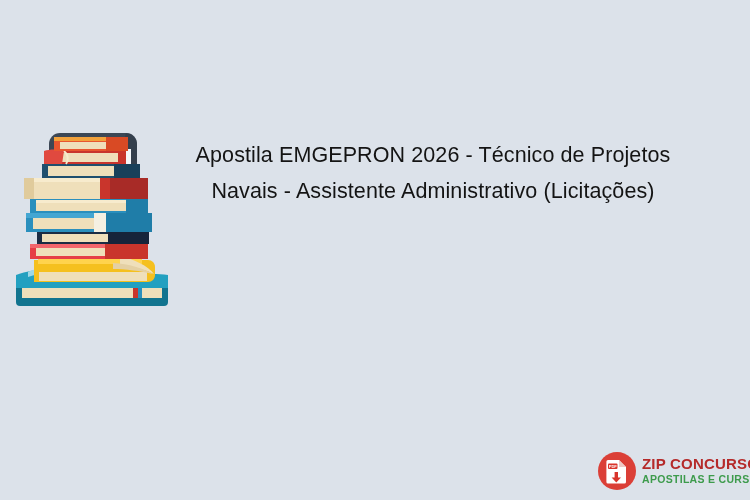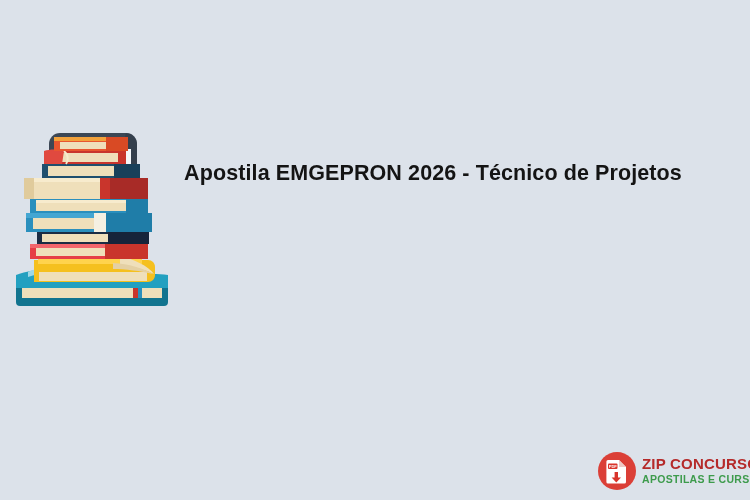--- a/index.html
+++ b/index.html
@@ -46,21 +46,21 @@
     display: flex;
     flex-direction: column;
     align-items: center;
     justify-content: center;
   }
   .title-line {
     display: block;
     width: 100%;
     text-align: center;
     font-size: 21.5px;
-    font-weight: bold;
+    font-weight: normal;
     line-height: 36px;
     color: #141414;
     letter-spacing: 0.1px;
     white-space: nowrap;
   }
 
   
   .brand {
     position: absolute;
     left: 597px;
@@ -186,20 +186,21 @@
         <path d="M46 20h74v11H46z" fill="#e8562f"></path>
         <rect x="52" y="22" width="62" height="7" fill="#efdfba"></rect>
         <path d="M46 17h74v4H46z" fill="#f2a13b"></path>
         <path d="M98 17h22v14H98z" fill="#d94a24"></path>
       </g>
     </svg>
   </div>
 
   <div class="title-block">
     <span class="title-line">Apostila EMGEPRON 2026 - Técnico de Projetos</span>
+    <span class="title-line">Navais - Assistente Administrativo (Licitações)</span>
   </div>
 
   <div class="brand">
     <span class="brand-mark">
       <svg width="40" height="40" viewBox="0 0 40 40" xmlns="http://www.w3.org/2000/svg" aria-hidden="true">
         <circle cx="20" cy="20" r="19" fill="#d9342b"></circle>
         <circle cx="20" cy="20" r="19" fill="#ffffff" opacity="0.06"></circle>
         <path d="M11 9h11l7 7v15a1.6 1.6 0 0 1-1.6 1.6H11A1.6 1.6 0 0 1 9.4 31V10.6A1.6 1.6 0 0 1 11 9z" fill="#ffffff"></path>
         <path d="M22 9l7 7h-7z" fill="#efc9c6"></path>
         <rect x="11" y="12.5" width="9.5" height="5.5" rx="1" ry="1" fill="#d9342b"></rect>

